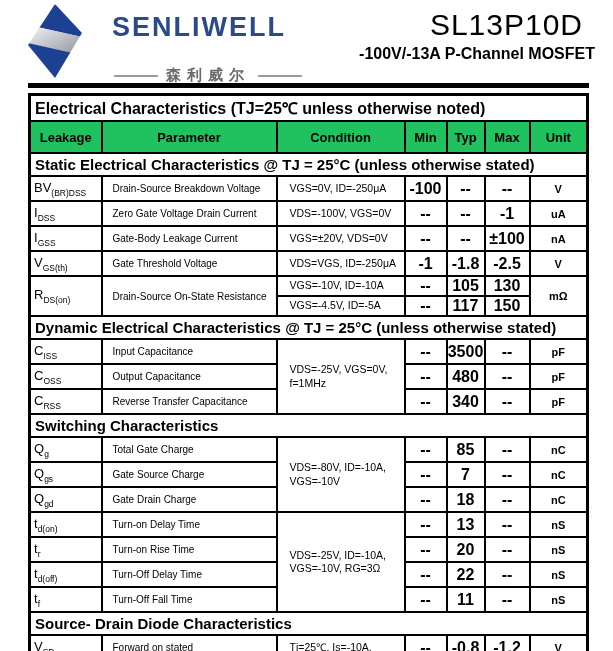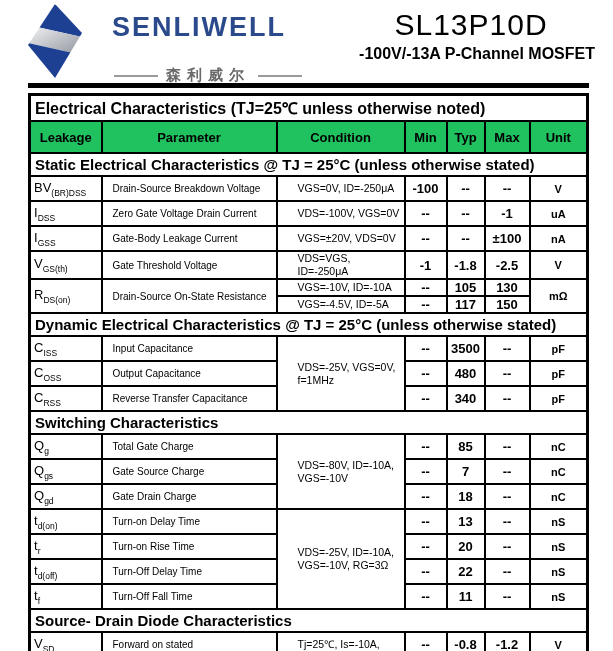--- a/index.html
+++ b/index.html
@@ -16,21 +16,21 @@
   .brand-name {
     font-size:27px; font-weight:bold; letter-spacing:2px;
     color:var(--brand-blue, #2a4a8c);
   }
   .brand-cn-row { display:flex; align-items:center; margin-top:23px; margin-left:2px; }
   .brand-cn-rule { width:44px; height:2px; background:#9a9a9a; }
   .brand-cn {
     font-size:15px; font-weight:bold; letter-spacing:6px; color:#6a6a6a;
     margin:0 8px; white-space:nowrap;
   }
-  .part-block { position:absolute; right:18px; top:8px; text-align:center; }
+  .part-block { position:absolute; right:18px; top:8px; text-align:right; }
   .part-number { font-size:30px; font-weight:400; padding-right:12px; letter-spacing:1px; }
   .part-subtitle { font-size:16px; font-weight:bold; margin-top:3px; }
   .header-rule { position:absolute; top:83px; left:28px; width:561px; height:5px; background:#000; }
 
   
   .spec-table {
     position:absolute; top:93px; left:28px; width:558px;
     border-collapse:collapse; table-layout:fixed;
     border:3px solid #000;
   }
@@ -43,22 +43,22 @@
   .head-row th {
     background:var(--table-header-green, #1fc25e);
     font-size:13px; font-weight:bold; text-align:center; height:30px;
   }
   .section-row td {
     font-size:15px; font-weight:bold; text-align:left; padding:1px 4px; height:19px;
   }
   td.sym  { font-size:13px; text-align:left; padding-left:3px; height:23px; }
   td.sym sub { font-size:8.5px; letter-spacing:0; }
   td.param { font-size:10px; text-align:left; padding-left:10px; }
-  td.cond  { font-size:10.5px; text-align:left; padding-left:20px; white-space:pre-line; line-height:1.25; }
-  td.val   { font-size:13px; font-weight:bold; text-align:center; }
+  td.cond  { font-size:10.5px; text-align:left; padding-left:12px; white-space:pre-line; line-height:1.25; }
+  td.val   { font-size:16px; font-weight:bold; text-align:center; }
   td.unit  { font-size:11px; font-weight:bold; text-align:center; }
 </style>
 </head>
 <body>
 
 <div class="page">
 
   <div class="header">
     <div class="logo">
       <svg width="54" height="74" viewBox="0 0 54 74">

